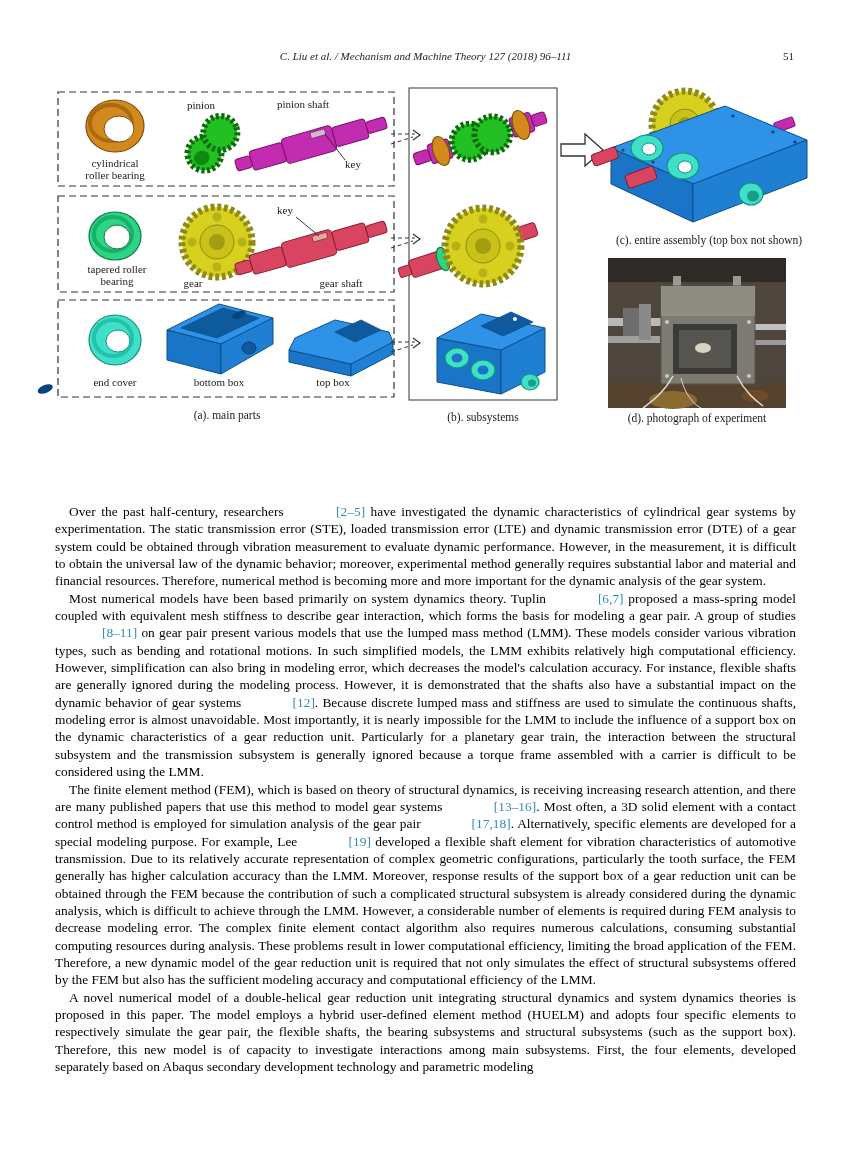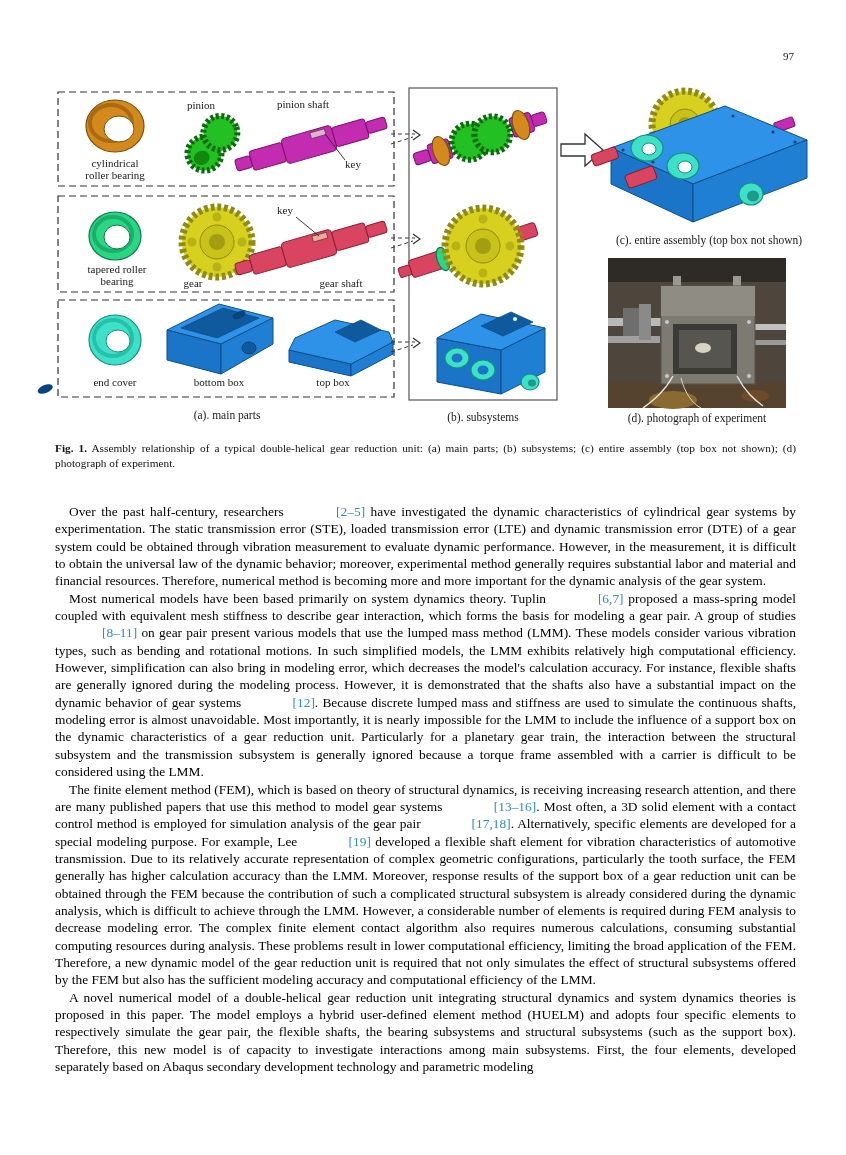--- a/index.html
+++ b/index.html
@@ -48,21 +48,22 @@
   .faceTop{fill:var(--box-blue-top);stroke:#0d4f8a;stroke-width:1;}
   .faceFront{fill:var(--box-blue-mid);stroke:#0d4f8a;stroke-width:1;}
   .faceRight{fill:var(--box-blue);stroke:#0d4f8a;stroke-width:1;}
   .faceDark{fill:var(--box-blue-dark);stroke:#0d4f8a;stroke-width:0.8;}
 </style>
 </head>
 <body>
 
 <div class="page">
 
-  <div class="page-number">97</div>
+  <div class="running-head">C. Liu et al. / Mechanism and Machine Theory 127 (2018) 96–111</div>
+  <div class="page-number">51</div>
 
   <div class="figure-wrap">
   <svg width="780" height="348" viewBox="0 0 780 348">
 
     <g>
       <rect class="dashedbox" x="25" y="6" width="336" height="94"></rect>
       <rect class="dashedbox" x="25" y="110" width="336" height="96"></rect>
       <rect class="dashedbox" x="25" y="214" width="336" height="97"></rect>
 
       <g>
@@ -276,21 +277,20 @@
       <circle cx="634" cy="290" r="2" fill="#c8c8c8"></circle>
           <circle cx="716" cy="290" r="2" fill="#c8c8c8"></circle>
       <path d="M640 290 C 630 308, 618 316, 610 322" stroke="#e8e4da" stroke-width="1.4" fill="none"></path>
       <path d="M704 290 C 712 306, 722 314, 730 320" stroke="#e8e4da" stroke-width="1.4" fill="none"></path>
       <path d="M648 292 C 652 308, 660 318, 668 322" stroke="#d8d4ca" stroke-width="1" fill="none"></path>
       <text class="figcap" x="664" y="336">(d). photograph of experiment</text>
     </g>
   </svg>
   </div>
 
-  <div class="fig-caption"><b>Fig. 1.</b><span> Assembly relationship of a typical double-helical gear reduction unit: (a) main parts; (b) subsystems; (c) entire assembly (top box not shown); (d) photograph of experiment.</span></div>
 
   <div class="body-text">
     <p><span>Over the past half-century, researchers </span><span class="cite">[2–5]</span><span> have investigated the dynamic characteristics of cylindrical gear systems by experimentation. The static transmission error (STE), loaded transmission error (LTE) and dynamic transmission error (DTE) of a gear system could be obtained through vibration measurement to evaluate dynamic performance. However, in the measurement, it is difficult to obtain the universal law of the dynamic behavior; moreover, experimental method generally requires substantial labor and material and financial resources. Therefore, numerical method is becoming more and more important for the dynamic analysis of the gear system.</span></p>
     <p><span>Most numerical models have been based primarily on system dynamics theory. Tuplin </span><span class="cite">[6,7]</span><span> proposed a mass-spring model coupled with equivalent mesh stiffness to describe gear interaction, which forms the basis for modeling a gear pair. A group of studies </span><span class="cite">[8–11]</span><span> on gear pair present various models that use the lumped mass method (LMM). These models consider various vibration types, such as bending and rotational motions. In such simplified models, the LMM exhibits relatively high computational efficiency. However, simplification can also bring in modeling error, which decreases the model's calculation accuracy. For instance, flexible shafts are generally ignored during the modeling process. However, it is demonstrated that the shafts also have a substantial impact on the dynamic behavior of gear systems </span><span class="cite">[12]</span><span>. Because discrete lumped mass and stiffness are used to simulate the continuous shafts, modeling error is almost unavoidable. Most importantly, it is nearly impossible for the LMM to include the influence of a support box on the dynamic characteristics of a gear reduction unit. Particularly for a planetary gear train, the interaction between the structural subsystem and the transmission subsystem is generally ignored because a torque frame assembled with a carrier is difficult to be considered using the LMM.</span></p>
     <p><span>The finite element method (FEM), which is based on theory of structural dynamics, is receiving increasing research attention, and there are many published papers that use this method to model gear systems </span><span class="cite">[13–16]</span><span>. Most often, a 3D solid element with a contact control method is employed for simulation analysis of the gear pair </span><span class="cite">[17,18]</span><span>. Alternatively, specific elements are developed for a special modeling purpose. For example, Lee </span><span class="cite">[19]</span><span> developed a flexible shaft element for vibration characteristics of automotive transmission. Due to its relatively accurate representation of complex geometric configurations, particularly the tooth surface, the FEM generally has higher calculation accuracy than the LMM. Moreover, response results of the support box of a gear reduction unit can be obtained through the FEM because the contribution of such a complicated structural subsystem is already considered during the dynamic analysis, which is difficult to achieve through the LMM. However, a considerable number of elements is required during FEM analysis to decrease modeling error. The complex finite element contact algorithm also requires numerous calculations, consuming substantial computing resources during analysis. These problems result in lower computational efficiency, limiting the broad application of the FEM. Therefore, a new dynamic model of the gear reduction unit is required that not only simulates the effect of structural subsystems offered by the FEM but also has the sufficient modeling accuracy and computational efficiency of the LMM.</span></p>
     <p><span>A novel numerical model of a double-helical gear reduction unit integrating structural dynamics and system dynamics theories is proposed in this paper. The model employs a hybrid user-defined element method (HUELM) and adopts four specific elements to respectively simulate the gear pair, the flexible shafts, the bearing subsystems and structural subsystems (such as the support box). Therefore, this new model is of capacity to investigate interactions among main subsystems. First, the four elements, developed separately based on Abaqus secondary development technology and parametric modeling</span></p>
   </div>
 
 </div>
 

